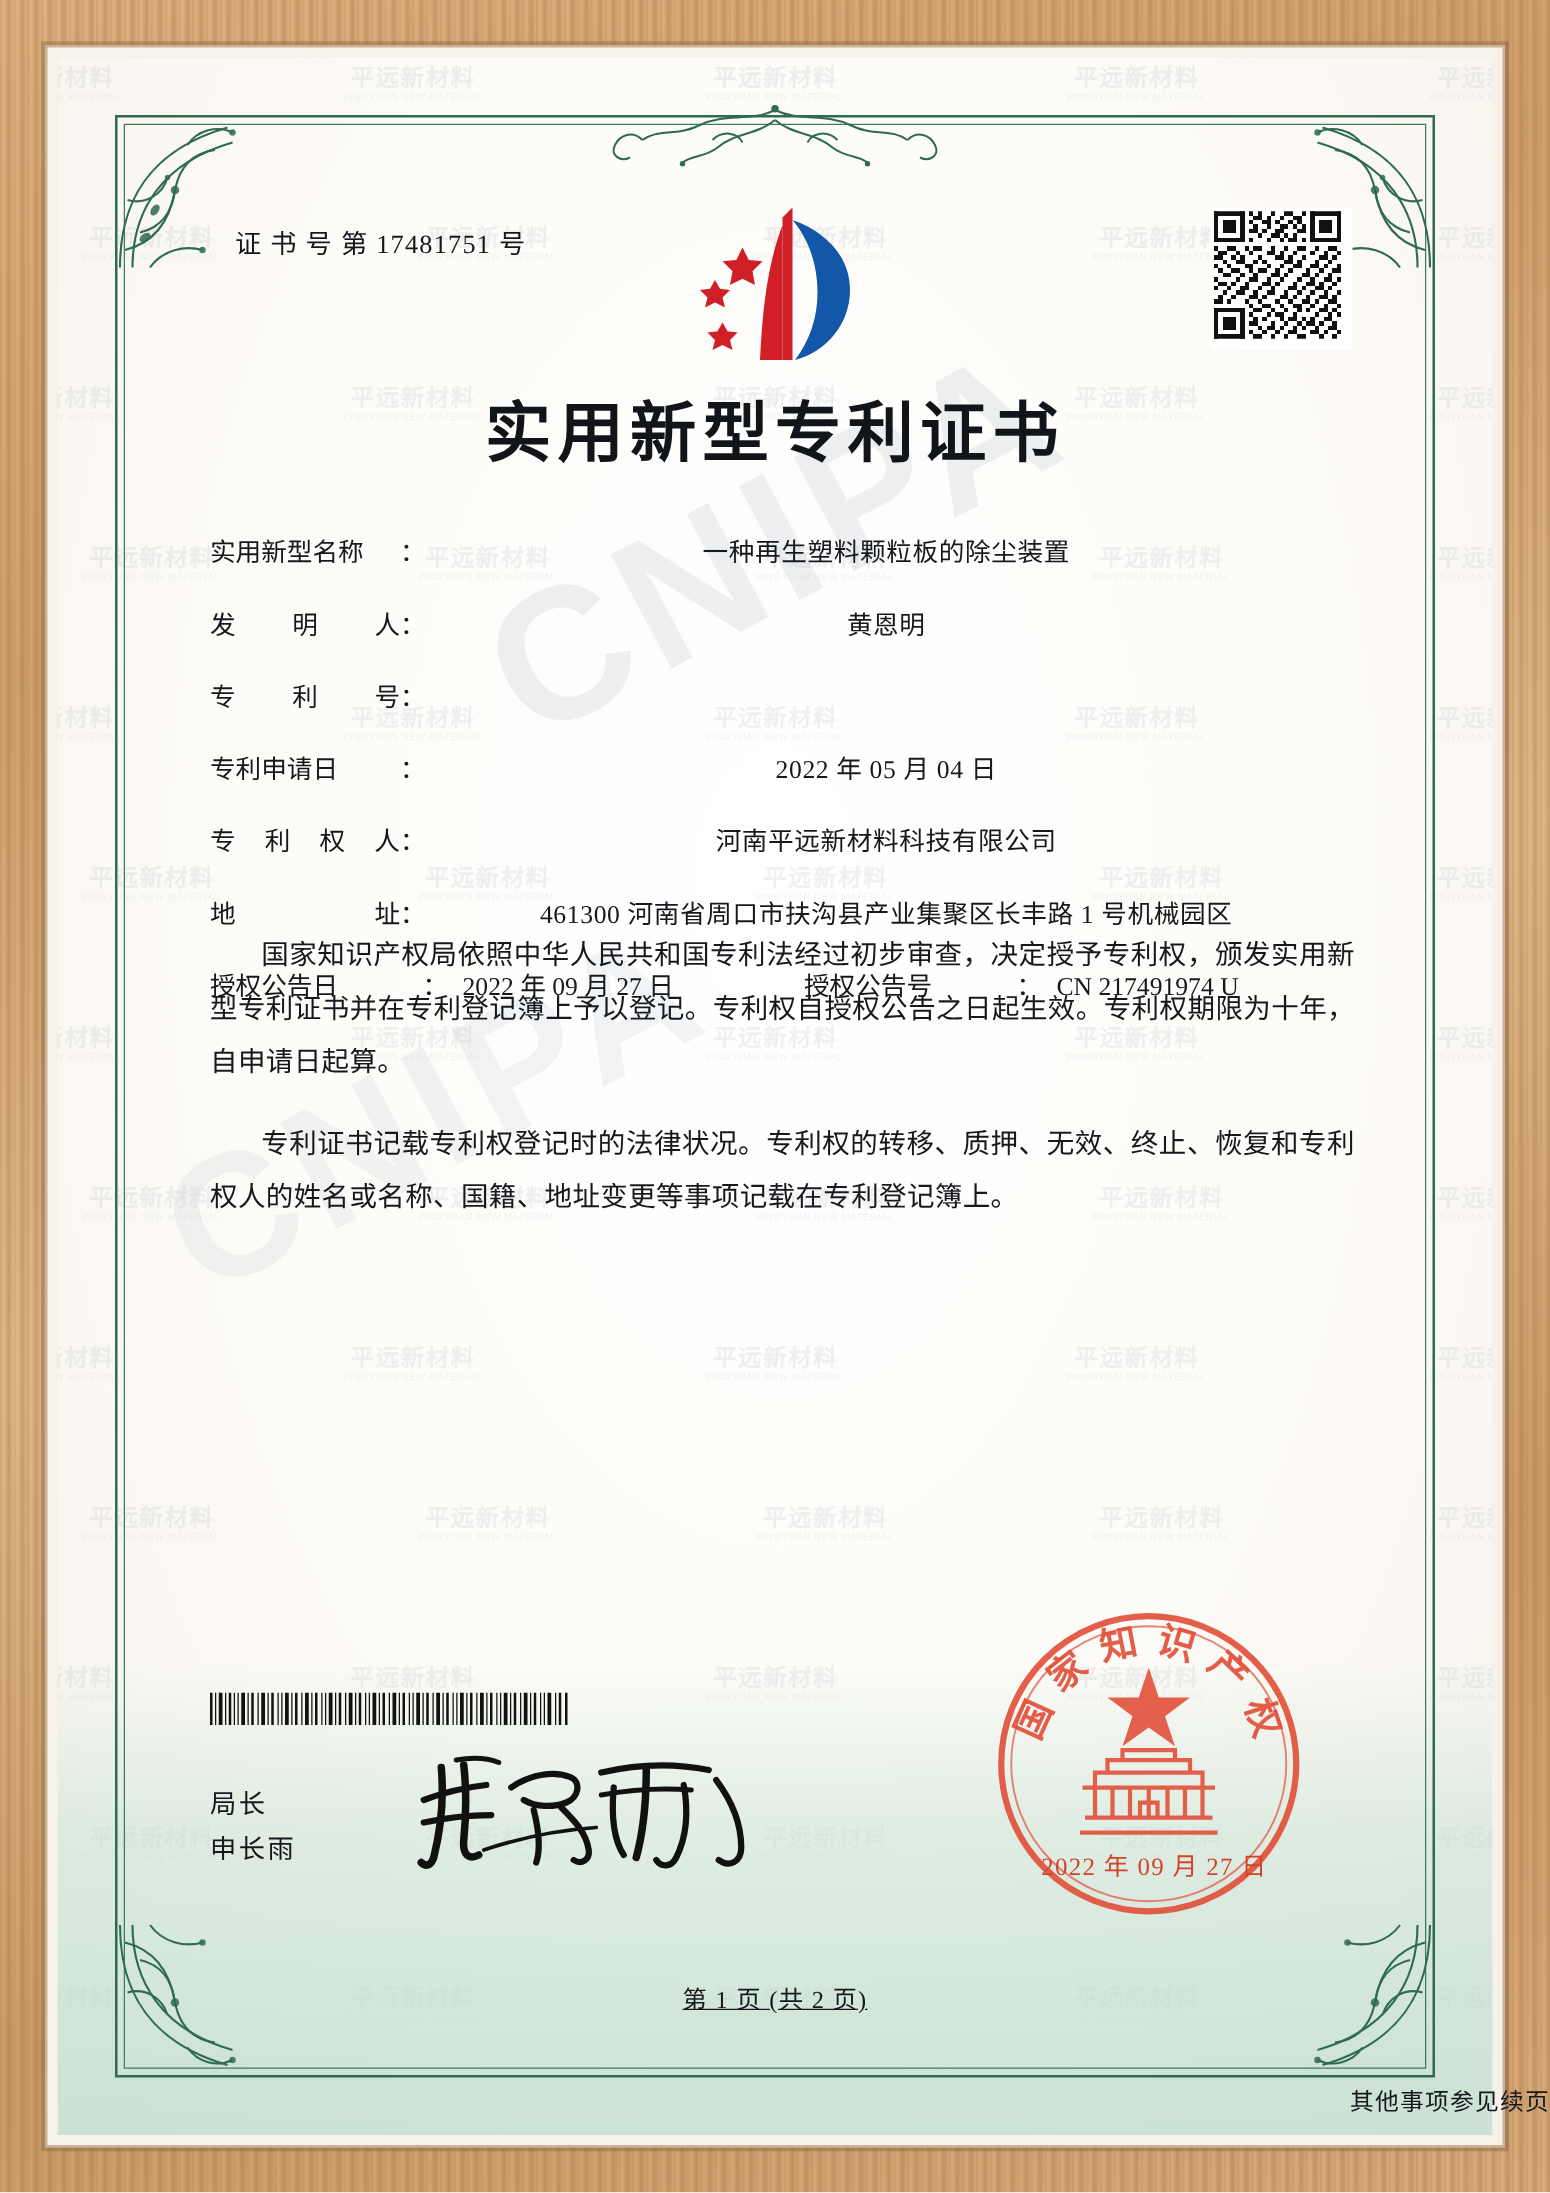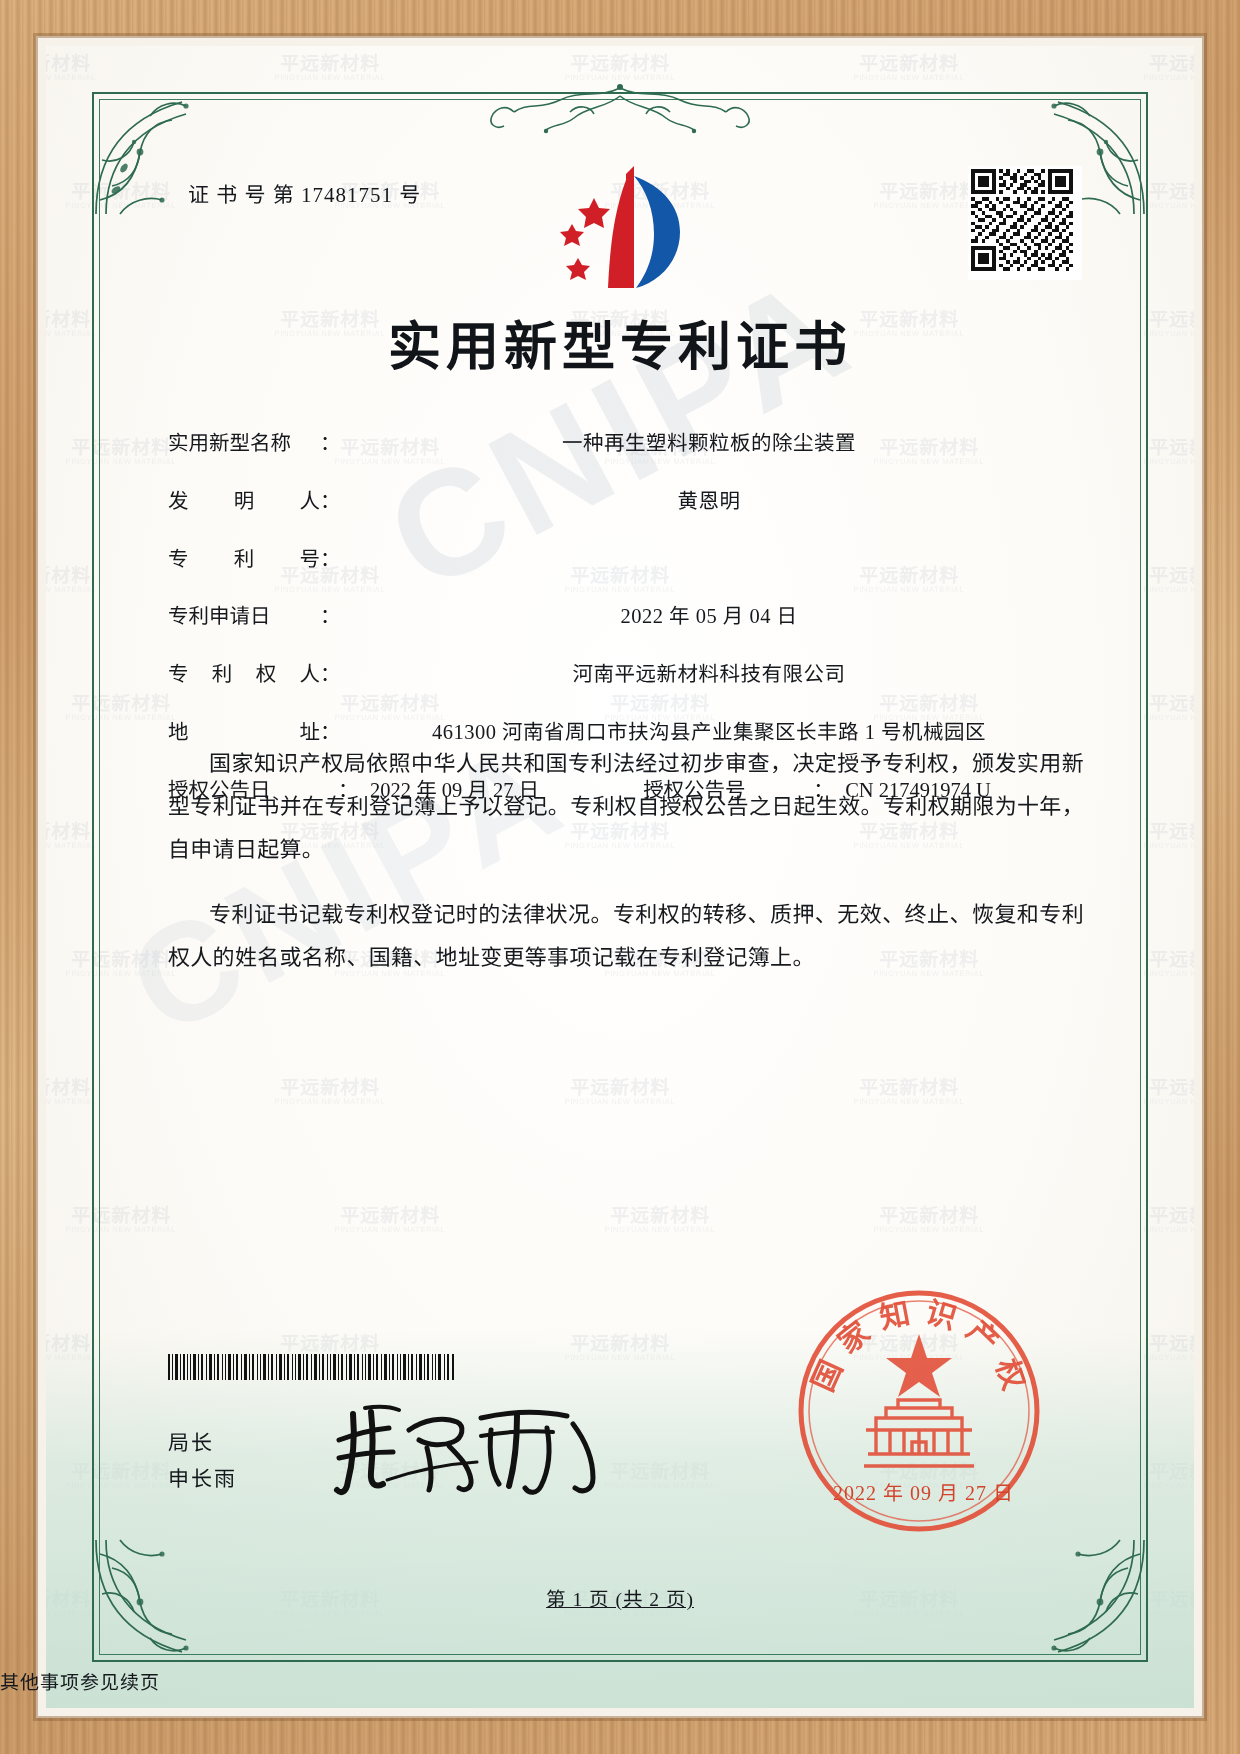--- a/index.html
+++ b/index.html
@@ -295,21 +295,21 @@
     text-align: center;
     font-size: 19.5px;
     color: #14181d;
     letter-spacing: 1px;
     text-decoration: underline;
   }
   .footnote {
     position: absolute;
     left: 0; right: 0;
     bottom: 58px;
-    text-align: left;
+    text-align: right;
     font-size: 19px;
     color: #14181d;
     letter-spacing: 1px;
     font-family: Liberation Serif, serif;
   }
 </style>
 </head>
 <body>
 
 <div id="page">

